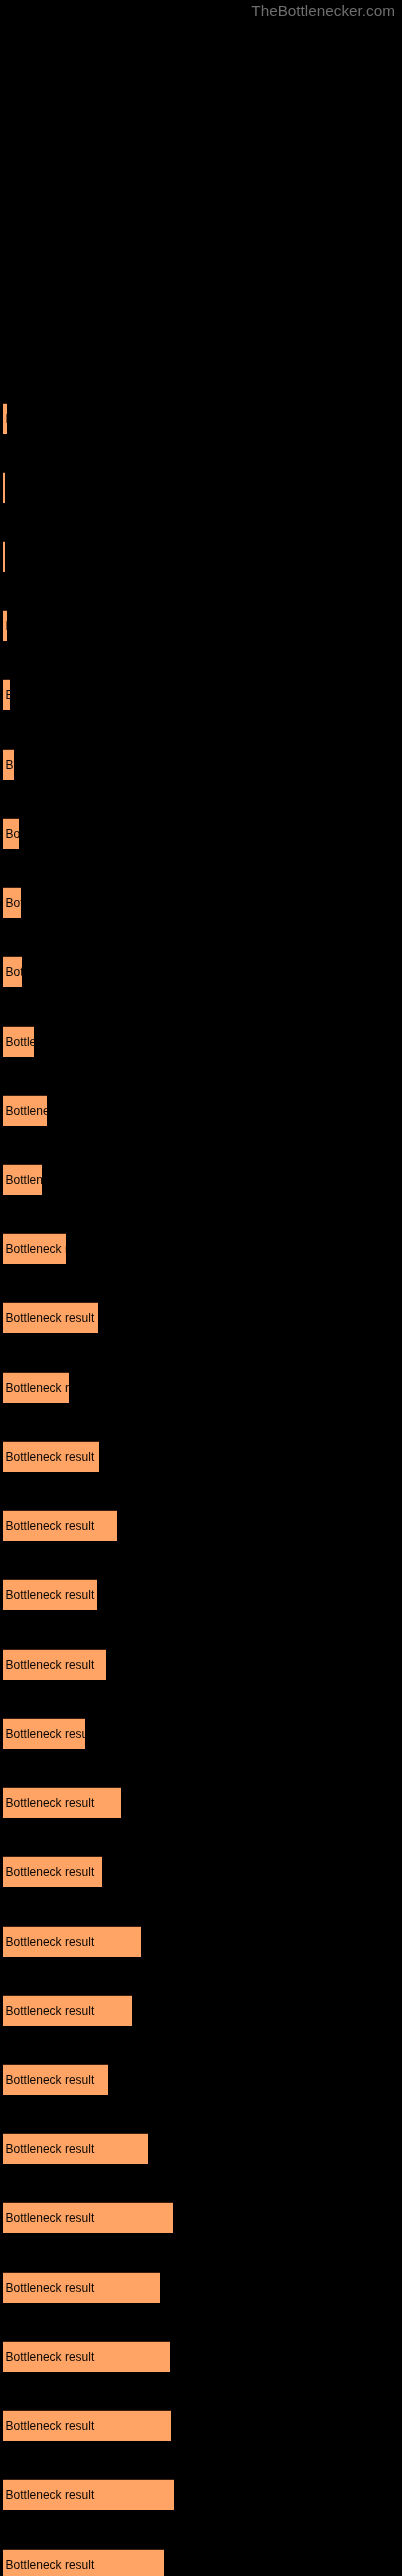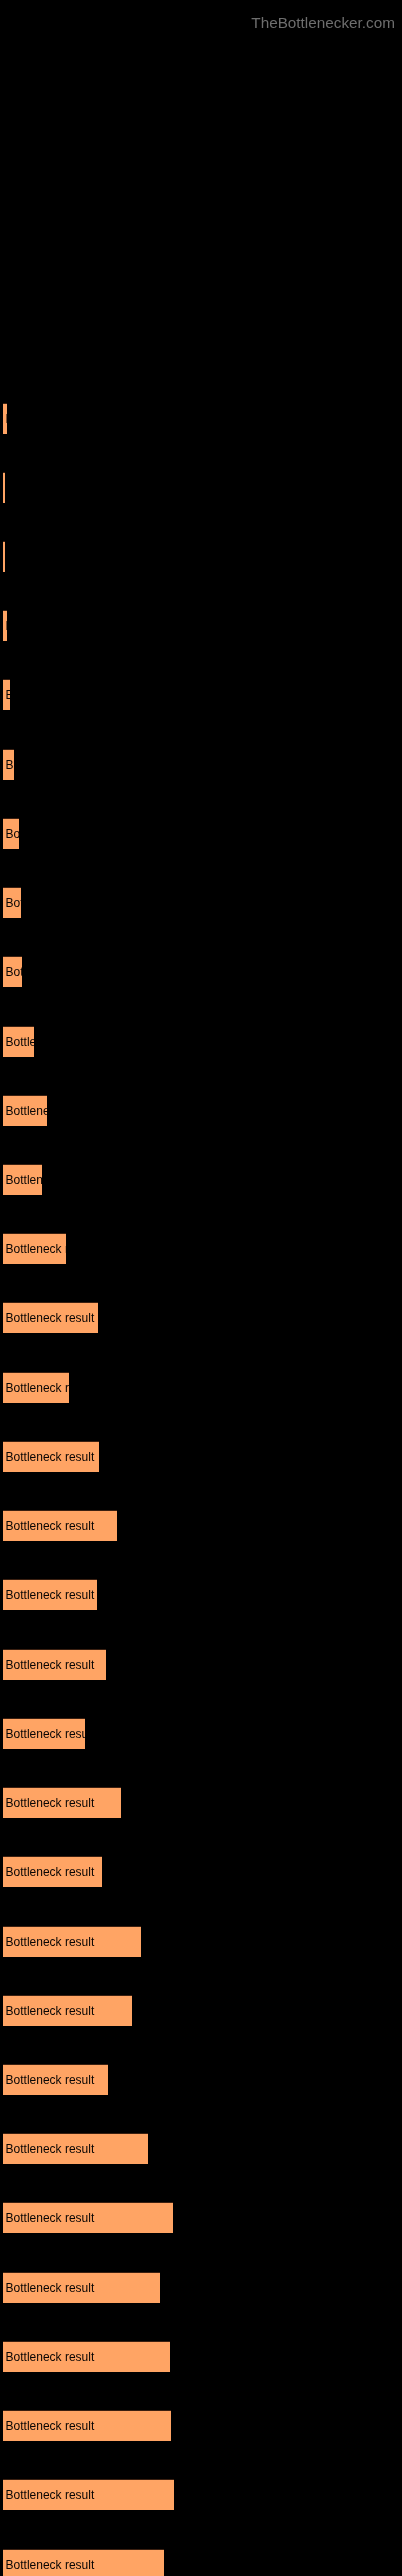--- a/index.html
+++ b/index.html
@@ -23,21 +23,20 @@
   }
   #site-title {
     position: absolute;
     right: 8px;
     top: 1.6px;
     font-size: 15.3px;
     color: #6e6e6e;
     letter-spacing: 0px;
     white-space: nowrap;
     font-family: "Liberation Sans", sans-serif;
-    margin-top: 12px;
   }
   #chart-plot {
     position: absolute;
     left: 0;
     top: 0;
     width: 403px;
     height: 2576px;
   }
   .bar-row {
     position: absolute;

